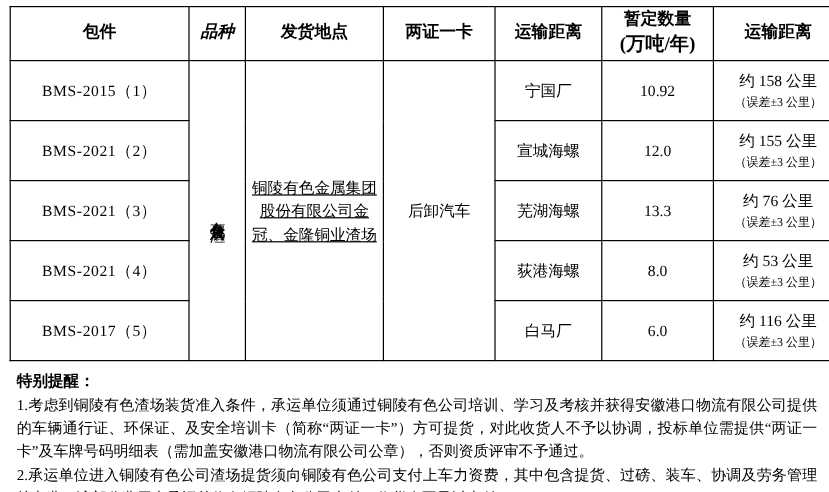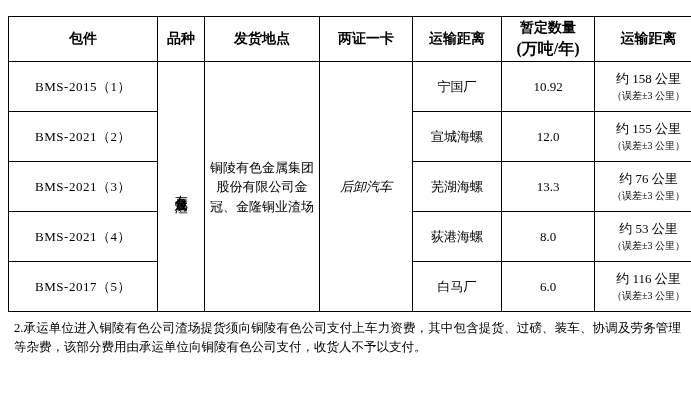--- a/index.html
+++ b/index.html
@@ -12,21 +12,21 @@
     height: 410px;
     font-family: "Liberation Serif", serif;
     color: #000;
     overflow: hidden;
   }
   .page {
     position: relative;
     width: 691px;
     height: 410px;
     box-sizing: border-box;
-    padding: 16px 8px 0 8px;
+    padding: 5px 8px 0 8px;
   }
   table.bid-table {
     width: 675px;
     border-collapse: collapse;
     table-layout: fixed;
     margin: 0 auto;
   }
   table.bid-table th,
   table.bid-table td {
     border: 1px solid #000;
@@ -36,21 +36,21 @@
     font-size: 13px;
     padding: 2px 1px;
   }
   table.bid-table thead th {
     font-weight: bold;
     font-size: 14px;
     height: 40px;
     line-height: 1.35;
   }
   .col-pkg { width: 146px; }
-  .col-variety { width: 44px; }
+  .col-variety { width: 44px; font-style: italic; }
   .col-origin { width: 112px; }
   .col-transport { width: 90px; }
   .col-dest { width: 86px; }
   .col-qty { width: 90px; margin-top: 12px; }
   .col-dist { width: 105px; }
 
   .qty-head .l1 { display: block; }
   .qty-head .l2 { display: block; font-size: 16px; }
 
   td.body-cell {
@@ -72,24 +72,24 @@
     display: inline-block;
     line-height: 1.35;
     letter-spacing: 1px;
     font-size: 13px;
   }
   td.origin-cell {
     font-size: 13px;
     line-height: 1.5;
     text-align: left;
     padding: 3px 5px;
+    text-decoration: underline;
   }
   td.transport-cell {
     font-size: 13px;
-    font-style: italic;
   }
   td.dist-cell .main {
     display: block;
     font-size: 13px;
   }
   td.dist-cell .sub {
     display: block;
     font-size: 10px;
     margin-top: 1px;
   }
@@ -177,16 +177,18 @@
         <td class="body-cell">6.0</td>
         <td class="body-cell dist-cell">
           <span class="main">约 116 公里</span>
           <span class="sub">（误差±3 公里）</span>
         </td>
       </tr>
     </tbody>
   </table>
 
   <div class="notes">
+    <div class="note-title">特别提醒：</div>
+    <p>1.考虑到铜陵有色渣场装货准入条件，承运单位须通过铜陵有色公司培训、学习及考核并获得安徽港口物流有限公司提供的车辆通行证、环保证、及安全培训卡（简称“两证一卡”）方可提货，对此收货人不予以协调，投标单位需提供“两证一卡”及车牌号码明细表（需加盖安徽港口物流有限公司公章），否则资质评审不予通过。</p>
     <p>2.承运单位进入铜陵有色公司渣场提货须向铜陵有色公司支付上车力资费，其中包含提货、过磅、装车、协调及劳务管理等杂费，该部分费用由承运单位向铜陵有色公司支付，收货人不予以支付。</p>
   </div>
 
 </div>
 
 </body></html>

